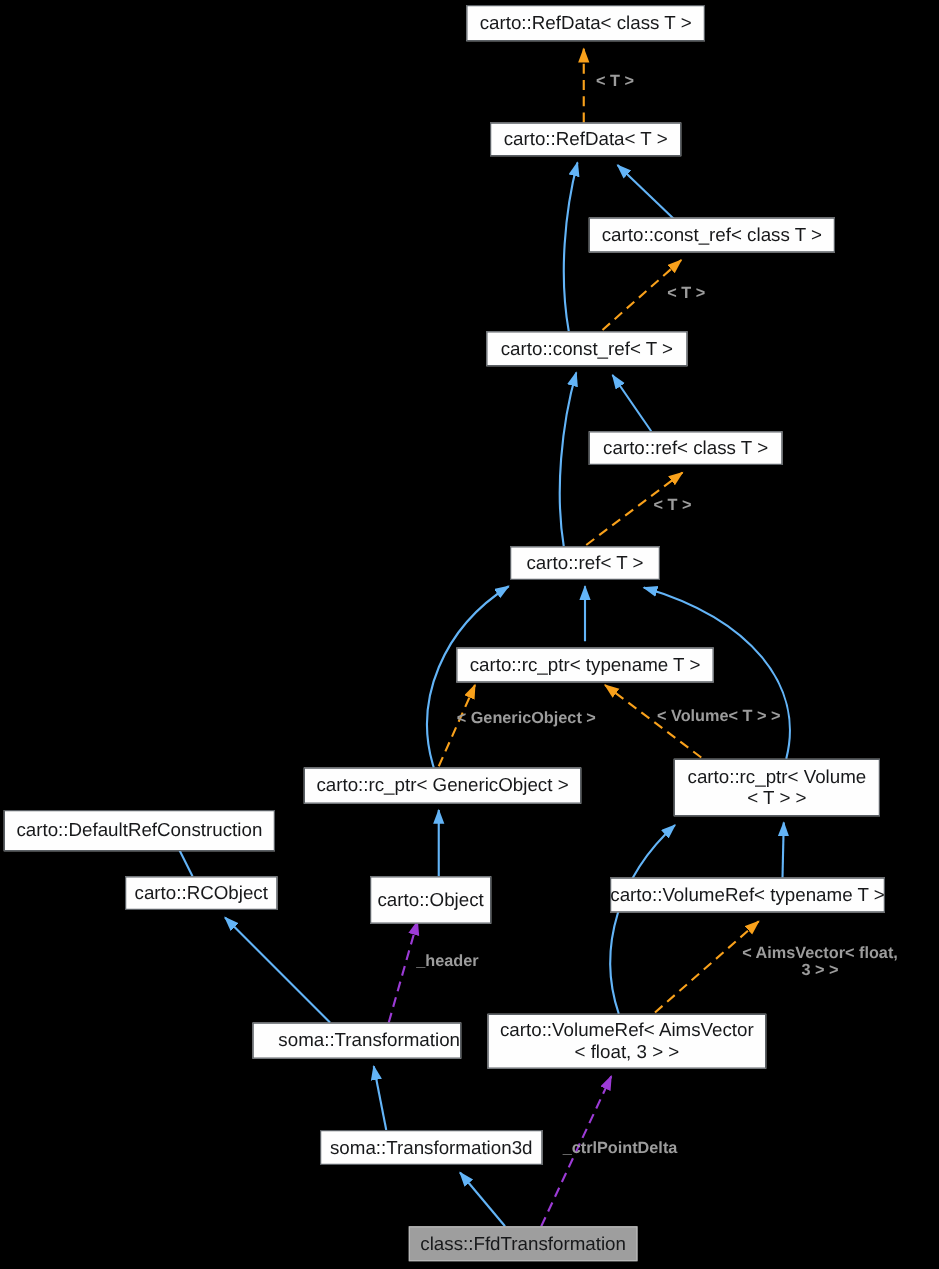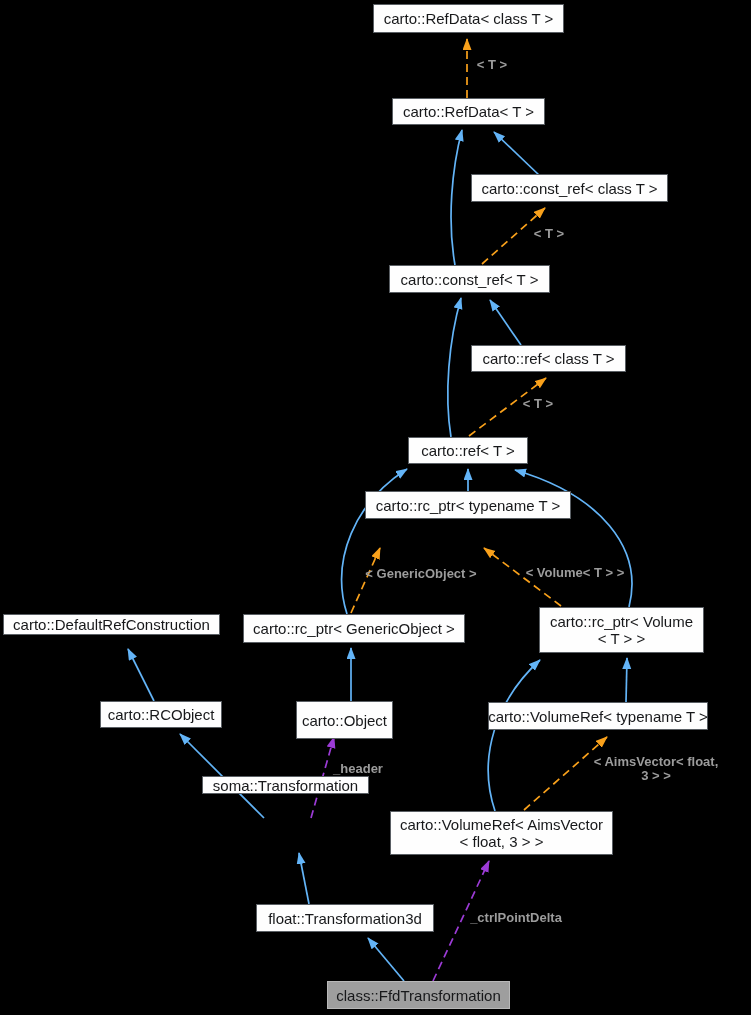--- a/index.html
+++ b/index.html
@@ -94,59 +94,59 @@
   </div>
 <div class="node" style="left:389px;top:265px;width:161px;height:28px;text-align:right;">
     <span>carto::const_ref&lt; T &gt;</span>
   </div>
 <div class="node" style="left:471px;top:345px;width:155px;height:27px;">
     <span>carto::ref&lt; class T &gt;</span>
   </div>
 <div class="node" style="left:408px;top:437px;width:120px;height:27px;">
     <span>carto::ref&lt; T &gt;</span>
   </div>
-<div class="node" style="left:365px;top:491px;width:206px;height:28px;">
+<div class="node" style="left:365px;top:518px;width:206px;height:28px;">
     <span>carto::rc_ptr&lt; typename T &gt;</span>
   </div>
-<div class="node" style="left:3px;top:614px;width:217px;height:21px;">
+<div class="node" style="left:3px;top:648px;width:217px;height:33px;">
     <span>carto::DefaultRefConstruction</span>
   </div>
 <div class="node" style="left:243px;top:614px;width:222px;height:29px;">
     <span>carto::rc_ptr&lt; GenericObject &gt;</span>
   </div>
 <div class="node" style="left:539px;top:607px;width:165px;height:46px;">
   <span>carto::rc_ptr&lt; Volume</span>
   <span>&lt; T &gt; &gt;</span>
 </div>
 <div class="node" style="left:100px;top:701px;width:122px;height:27px;">
     <span>carto::RCObject</span>
   </div>
 <div class="node" style="left:296px;top:701px;width:97px;height:38px;">
     <span>carto::Object</span>
   </div>
 <div class="node" style="left:488px;top:702px;width:220px;height:28px;">
     <span>carto::VolumeRef&lt; typename T &gt;</span>
   </div>
-<div class="node" style="left:202px;top:776px;width:167px;height:18px;">
+<div class="node" style="left:202px;top:818px;width:167px;height:29px;align-items:flex-end;">
     <span>soma::Transformation</span>
   </div>
 <div class="node" style="left:390px;top:811px;width:223px;height:44px;">
   <span>carto::VolumeRef&lt; AimsVector</span>
   <span>&lt; float, 3 &gt; &gt;</span>
 </div>
 <div class="node" style="left:256px;top:904px;width:178px;height:28px;">
-    <span>float::Transformation3d</span>
+    <span>soma::Transformation3d</span>
   </div>
 <div class="node highlight" style="left:327px;top:981px;width:183px;height:28px;">
     <span>class::FfdTransformation</span>
   </div>
 
 <div class="edge-label" style="left:492px;top:65px;">&lt; T &gt;</div>
 <div class="edge-label" style="left:549px;top:234px;">&lt; T &gt;</div>
 <div class="edge-label" style="left:538px;top:404px;">&lt; T &gt;</div>
 <div class="edge-label" style="left:421px;top:574px;">&lt; GenericObject &gt;</div>
 <div class="edge-label" style="left:575px;top:573px;">&lt; Volume&lt; T &gt; &gt;</div>
 <div class="edge-label" style="left:656px;top:769px;">
   <div>&lt; AimsVector&lt; float,</div>
   <div>3 &gt; &gt;</div>
 </div>
 <div class="edge-label" style="left:358px;top:769px;">_header</div>
-<div class="edge-label" style="left:516px;top:918px;">_ctrlPointDelta</div>
+<div class="edge-label" style="left:496px;top:918px;">_ctrlPointDelta</div>
 
 </body></html>

